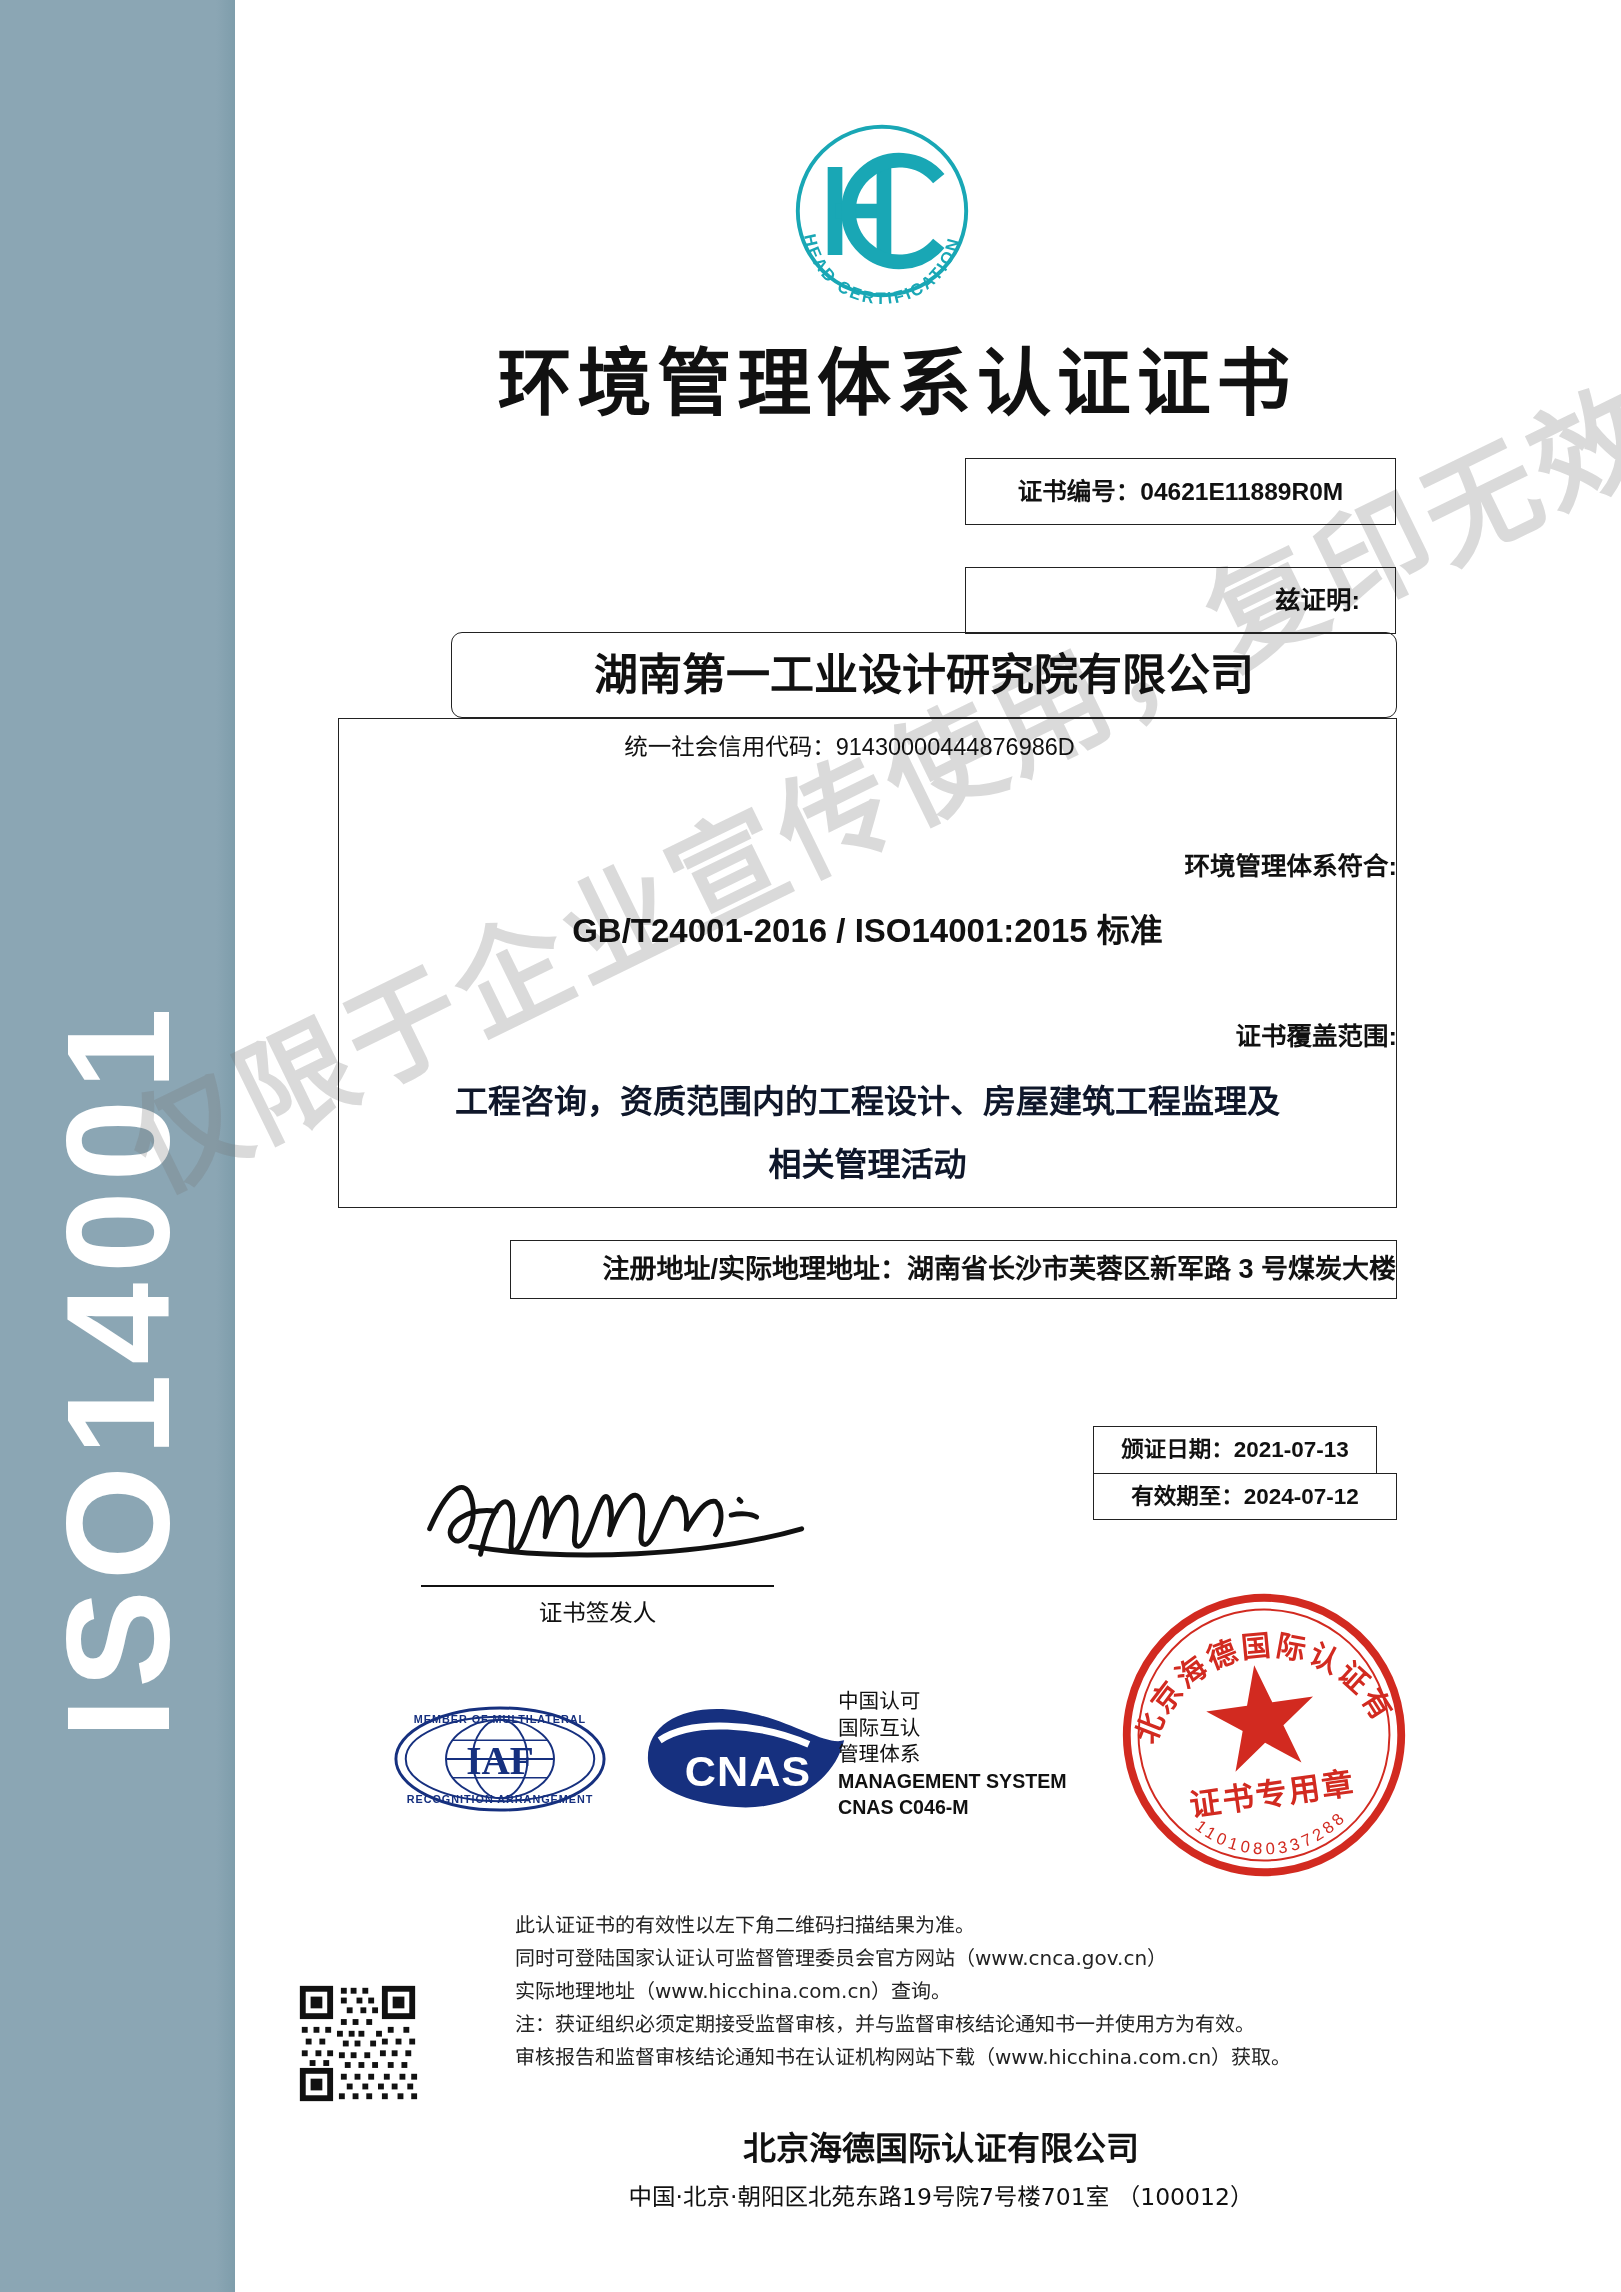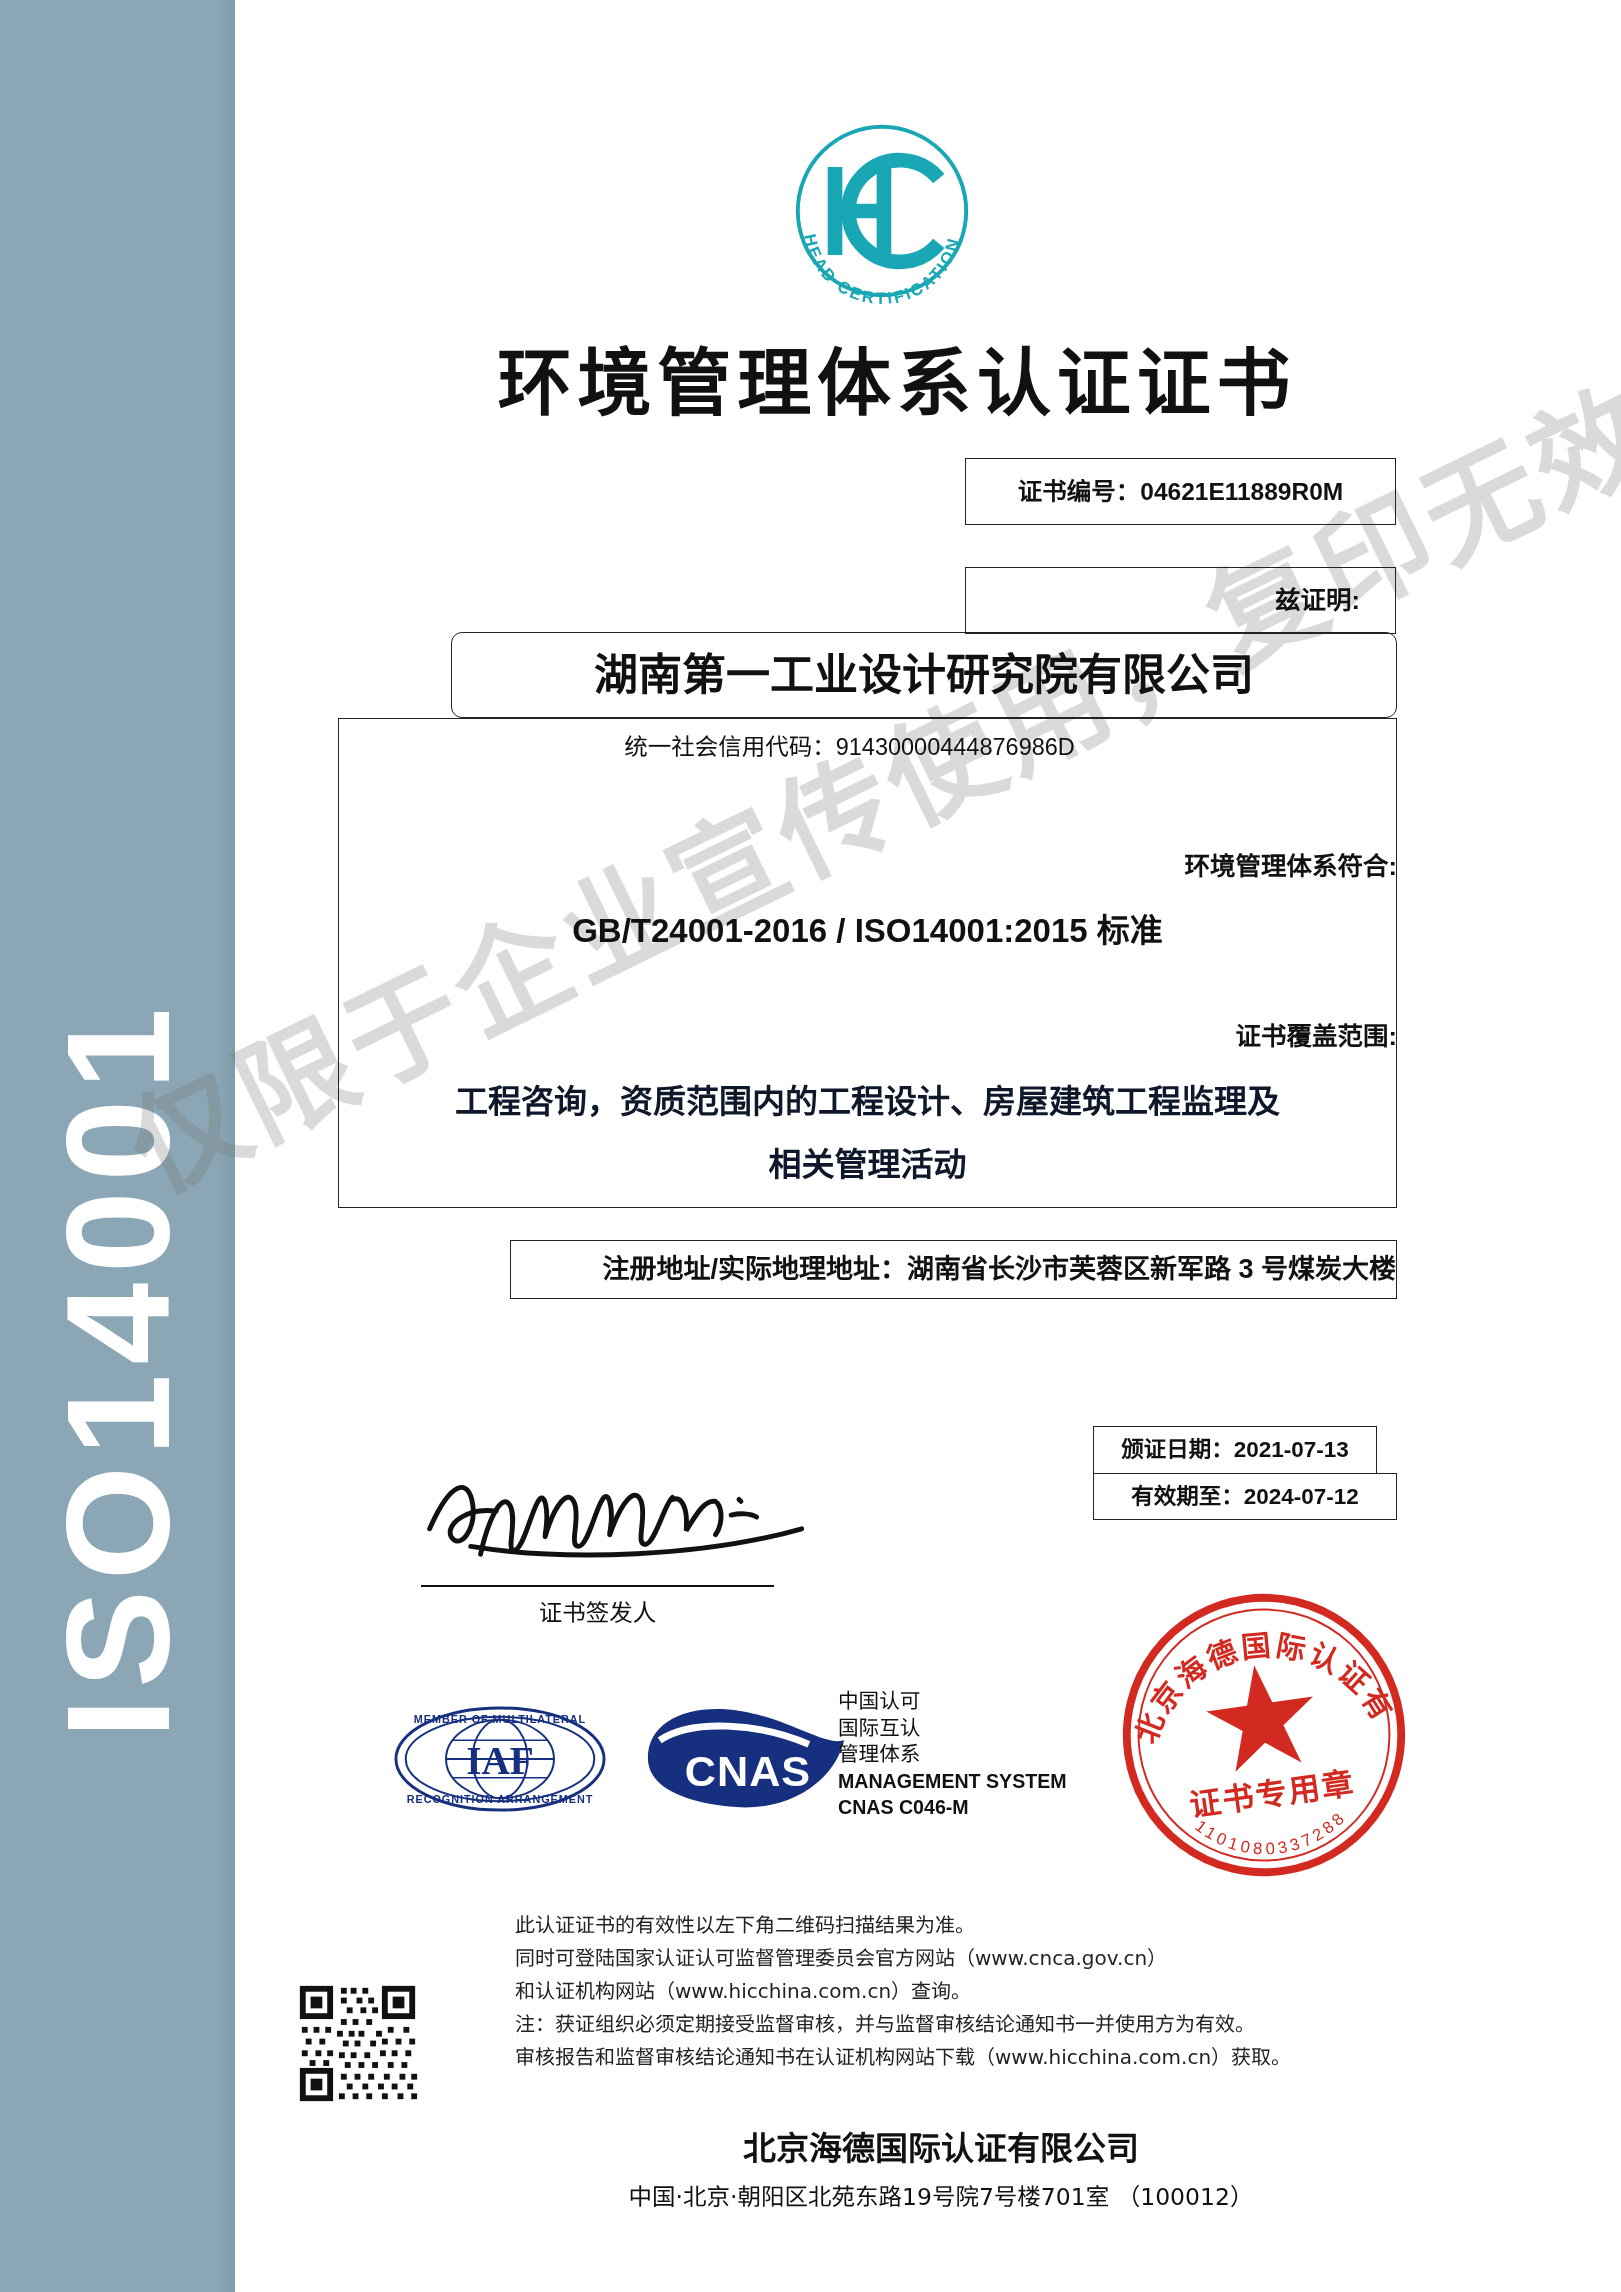--- a/index.html
+++ b/index.html
@@ -460,21 +460,21 @@
           <rect x="90" y="116" width="6" height="6"></rect>
           <rect x="106" y="116" width="6" height="6"></rect>
           <rect x="120" y="116" width="6" height="6"></rect>
       </g>
     </svg>
   </div>
 
   <div class="notes">
     <div>此认证证书的有效性以左下角二维码扫描结果为准。</div>
     <div>同时可登陆国家认证认可监督管理委员会官方网站（www.cnca.gov.cn）</div>
-    <div>和认证机构网站（www.hicchina.com.cn）查询。</div>
+    <div>实际地理地址（www.hicchina.com.cn）查询。</div>
     <div>注：获证组织必须定期接受监督审核，并与监督审核结论通知书一并使用方为有效。</div>
     <div>审核报告和监督审核结论通知书在认证机构网站下载（www.hicchina.com.cn）获取。</div>
   </div>
 
   <div class="issuer">北京海德国际认证有限公司</div>
   <div class="issuer-addr">中国·北京·朝阳区北苑东路19号院7号楼701室  （100012）</div>
 
 </div>
 
 

